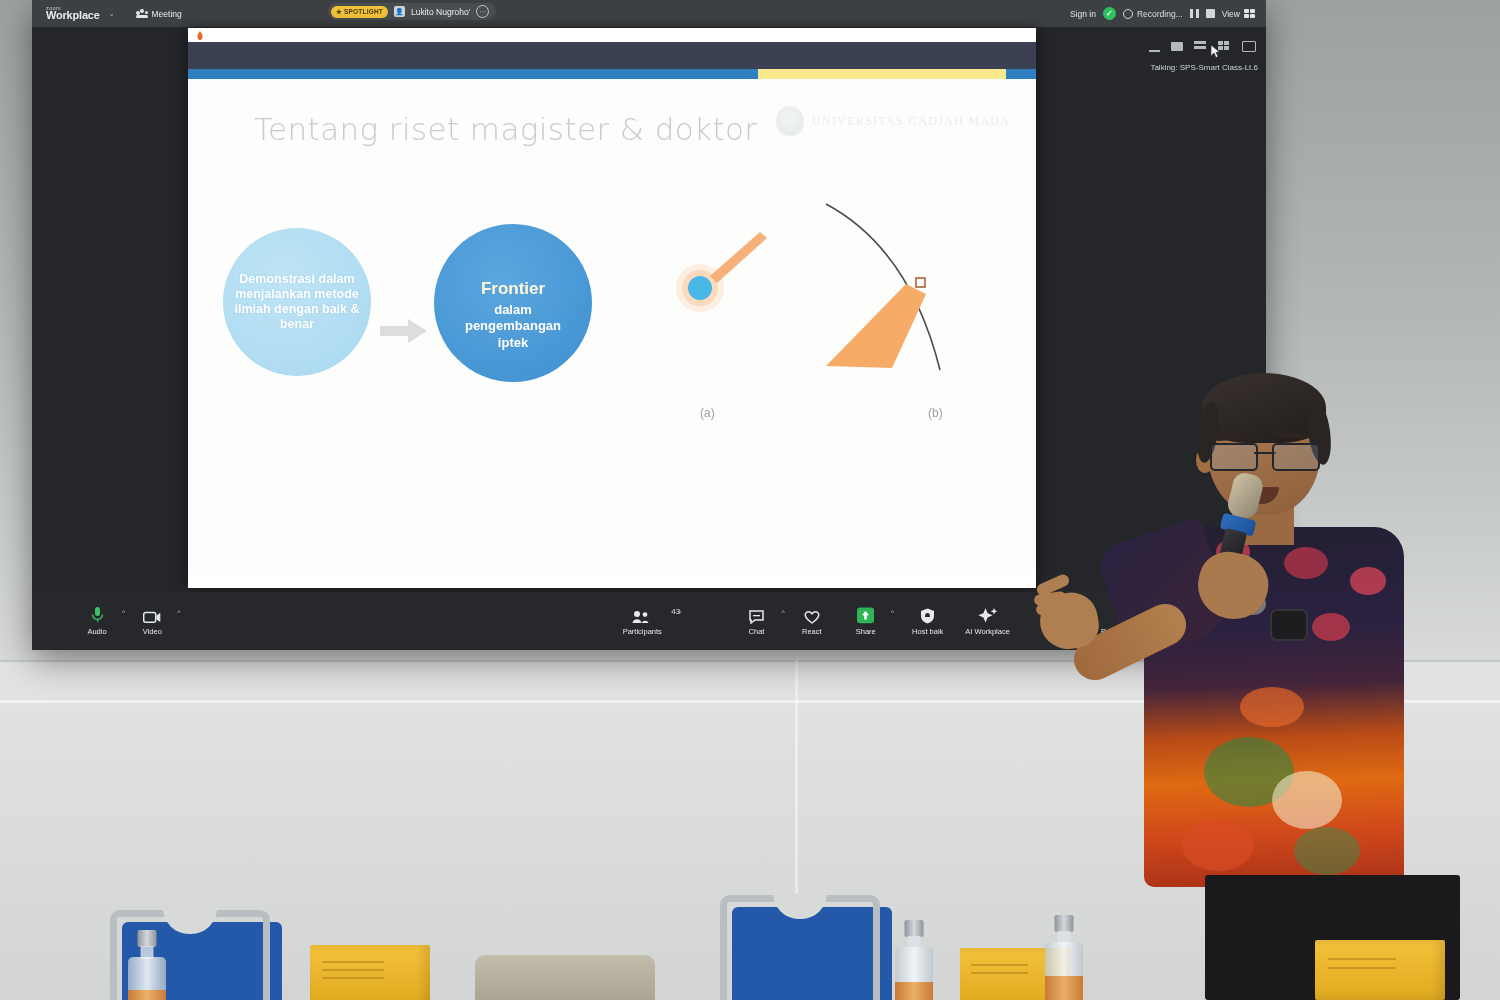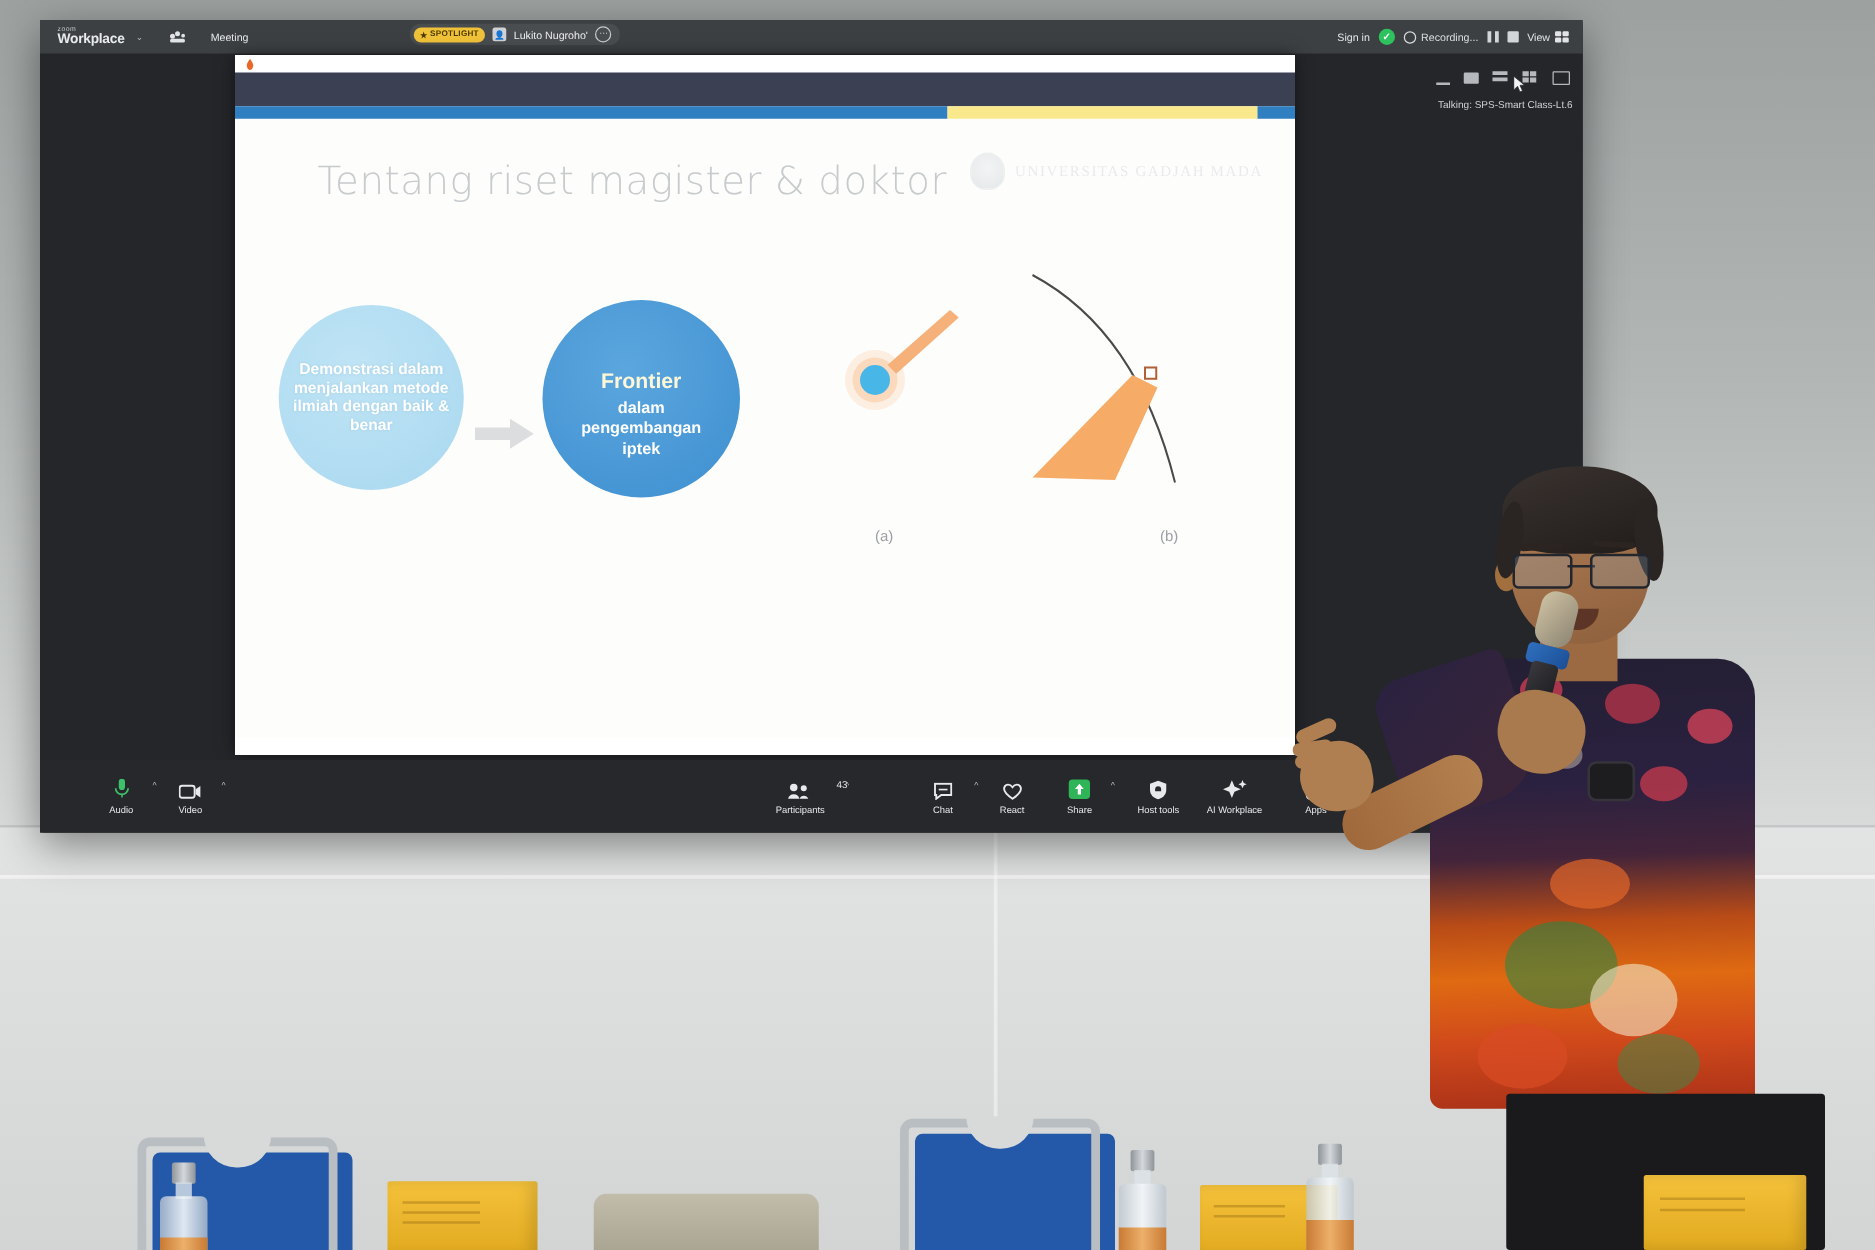--- a/index.html
+++ b/index.html
@@ -13,34 +13,34 @@
   .wall{position:absolute;left:0;top:0;width:1500px;height:1000px;
         background:linear-gradient(180deg,#c9cdcc 0%,#cfd3d2 30%,#d9dcdb 52%,#e2e4e3 66%,#dcdedd 80%,#d2d5d4 100%);}
   .wall-seam{position:absolute;background:rgba(255,255,255,.35);}
   .seam-h1{left:0;top:700px;width:1500px;height:3px;background:rgba(255,255,255,.5);}
   .seam-h2{left:0;top:660px;width:1500px;height:2px;background:rgba(160,165,164,.45);}
   .seam-v1{left:795px;top:660px;width:3px;height:300px;background:rgba(255,255,255,.45);}
   .wall-shadow{position:absolute;left:0;top:0;width:1500px;height:660px;
         background:linear-gradient(180deg,rgba(120,126,125,.55),rgba(160,166,165,.15));}
 
   
-  #tv{position:absolute;left:32px;top:16px;width:1234px;height:650px;
+  #tv{position:absolute;left:32px;top:0;width:1234px;height:650px;
       background:#1b1c1e;border-radius:3px;
       box-shadow:0 10px 34px rgba(0,0,0,.45);}
   #tv-inner{position:absolute;left:0px;top:0px;right:0;bottom:0;background:#242527;}
 
   
   #zoom-titlebar{position:absolute;left:0;top:0;width:100%;height:27px;
       background:#3c4043;display:flex;align-items:center;color:#e9eaec;font-size:9px;}
   .tb-left{display:flex;align-items:center;gap:9px;padding-left:14px;}
   .zoom-logo{line-height:1;}
   .zoom-logo .zm{font-size:5.5px;letter-spacing:.4px;color:#c9cbce;display:block;}
   .zoom-logo .wp{font-size:11px;font-weight:bold;letter-spacing:-.2px;display:block;margin-top:-1px;}
   .caret{font-size:7px;color:#b9bbbe;}
-  .tb-meeting{display:flex;align-items:center;gap:21px;margin-left:12px;}
+  .tb-meeting{display:flex;align-items:center;gap:4px;margin-left:12px;}
   .tb-meeting .lbl{font-size:8.5px;}
   .grid-ico{width:12px;height:10px;display:inline-block;position:relative;}
   .grid-ico i{position:absolute;background:#e2e3e5;border-radius:1px;}
   .tb-center{position:absolute;left:296px;top:3px;display:flex;align-items:center;gap:6px;
       background:#4a4d50;border-radius:11px;padding:2px 7px 2px 3px;}
   .spot-badge{background:#f0c239;color:#4a3a00;font-size:6.5px;font-weight:bold;
       padding:2px 5px;border-radius:8px;letter-spacing:.2px;display:flex;align-items:center;gap:2px;}
   .mini-avatar{width:11px;height:11px;border-radius:2px;background:#cfd2d6;
       display:flex;align-items:center;justify-content:center;font-size:7px;color:#6b6f74;}
   .spk-name{font-size:8.5px;color:#eceef0;}
@@ -427,21 +427,21 @@
         </div>
 
         <div class="tgroup" style="margin-left:12px;">
           <div class="tool wide">
             <span class="ic">
               <svg width="15" height="16" viewBox="0 0 15 16">
                   <path d="M7.5 0.6 L14 3 V8 C14 12 10.8 14.6 7.5 15.4 C4.2 14.6 1 12 1 8 V3Z" fill="#e7e9eb"></path>
                   <path d="M7.5 5 a2.4 2.4 0 0 1 2.4 2.4 V9 H5.1 V7.4 A2.4 2.4 0 0 1 7.5 5Z" fill="#26282b"></path>
                 </svg>
             </span>
-            <span class="cap">Host tools</span>
+            <span class="cap">Host baik</span>
           </div>
         </div>
 
         <div class="tgroup" style="margin-left:10px;">
           <div class="tool wide">
             <span class="ic">
               <svg width="20" height="17" viewBox="0 0 20 17">
                   <path d="M7.5 1.2 L9.6 6.2 L14.6 8.3 L9.6 10.4 L7.5 15.4 L5.4 10.4 L0.4 8.3 L5.4 6.2Z" fill="#e7e9eb"></path>
                   <path d="M16 1 L17 3.3 L19.3 4.3 L17 5.3 L16 7.6 L15 5.3 L12.7 4.3 L15 3.3Z" fill="#e7e9eb"></path>
                 </svg>

